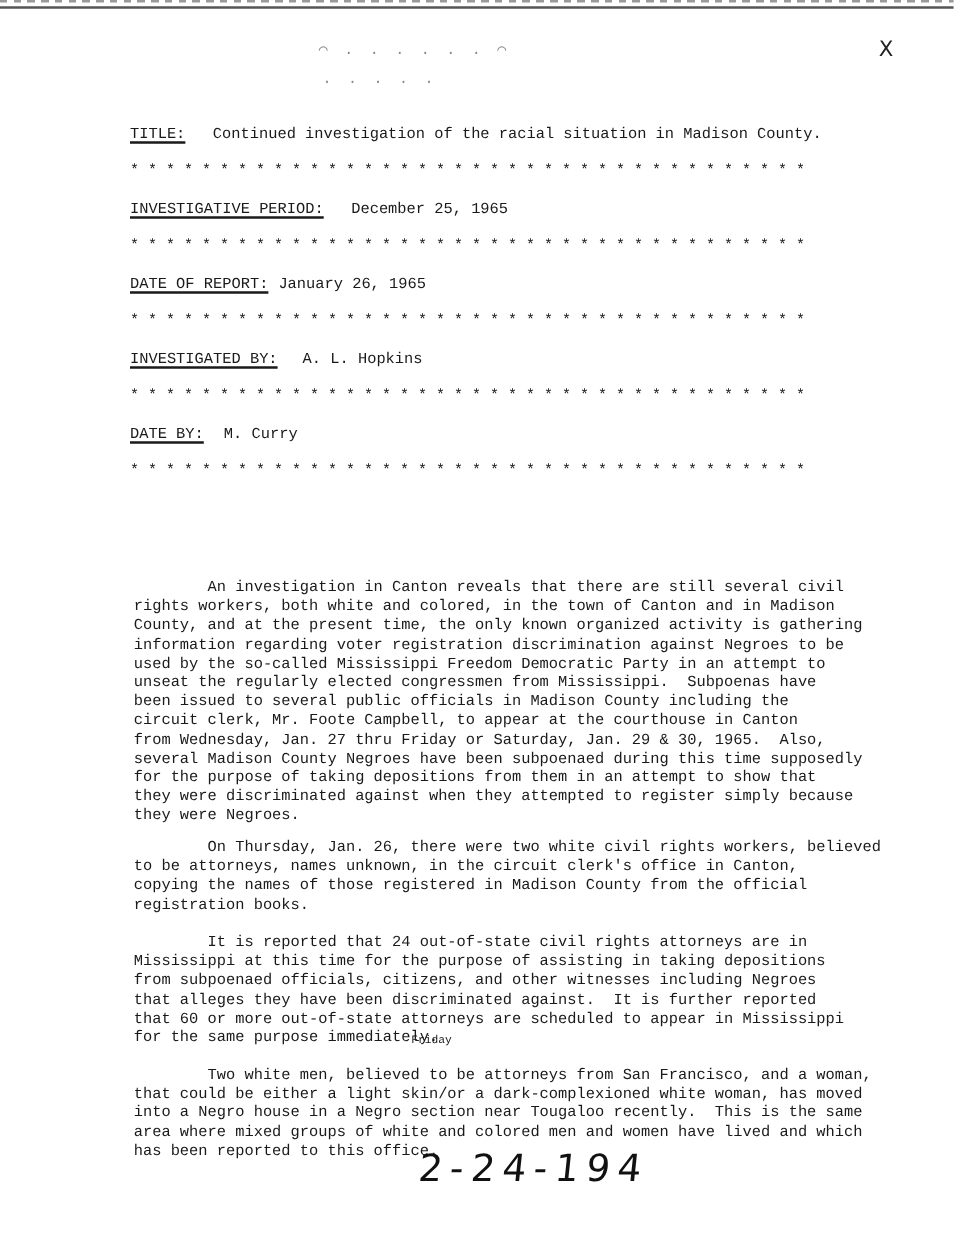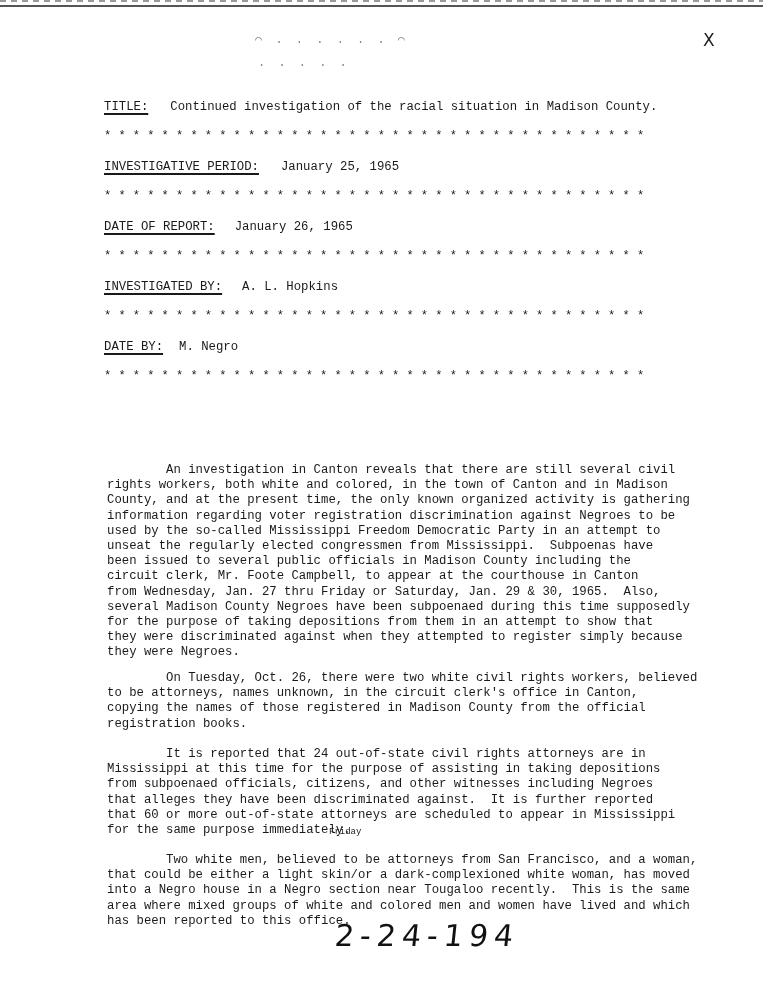--- a/index.html
+++ b/index.html
@@ -31,53 +31,53 @@
 <div class="smudge" style="left:255px;top:32px;">⌒  . . . . . .  ⌒</div>
 <div class="smudge" style="left:258px;top:56px;">. .  . . .</div>
 <div class="x-mark">X</div>
 
 <div class="field" style="top:100px;">
   <span class="lbl">TITLE:</span><span class="val" style="margin-left:22px;">Continued investigation of the racial situation in Madison County.</span>
 </div>
 <div class="stars" style="top:129px;">* * * * * * * * * * * * * * * * * * * * * * * * * * * * * * * * * * * * * *</div>
 
 <div class="field" style="top:160px;">
-  <span class="lbl">INVESTIGATIVE PERIOD:</span><span class="val" style="margin-left:22px;">January 25, 1965</span>
+  <span class="lbl">INVESTIGATIVE PERIOD:</span><span class="val" style="margin-left:22px;">December 25, 1965</span>
 </div>
 <div class="stars" style="top:189px;">* * * * * * * * * * * * * * * * * * * * * * * * * * * * * * * * * * * * * *</div>
 
 <div class="field" style="top:220px;">
-  <span class="lbl">DATE OF REPORT:</span><span class="val" style="margin-left:20px;">January 26, 1965</span>
+  <span class="lbl">DATE OF REPORT:</span><span class="val" style="margin-left:8px;">January 26, 1965</span>
 </div>
 <div class="stars" style="top:249px;">* * * * * * * * * * * * * * * * * * * * * * * * * * * * * * * * * * * * * *</div>
 
 <div class="field" style="top:280px;">
   <span class="lbl">INVESTIGATED BY:</span><span class="val" style="margin-left:20px;">A. L. Hopkins</span>
 </div>
 <div class="stars" style="top:309px;">* * * * * * * * * * * * * * * * * * * * * * * * * * * * * * * * * * * * * *</div>
 
 <div class="field" style="top:340px;">
-  <span class="lbl">DATE BY:</span><span class="val" style="margin-left:16px;">M. Negro</span>
+  <span class="lbl">DATE BY:</span><span class="val" style="margin-left:16px;">M. Curry</span>
 </div>
 <div class="stars" style="top:369px;">* * * * * * * * * * * * * * * * * * * * * * * * * * * * * * * * * * * * * *</div>
 
 <div class="para" style="top:428px;">        An investigation in Canton reveals that there are still several civil
 rights workers, both white and colored, in the town of Canton and in Madison
 County, and at the present time, the only known organized activity is gathering
 information regarding voter registration discrimination against Negroes to be
 used by the so-called Mississippi Freedom Democratic Party in an attempt to
 unseat the regularly elected congressmen from Mississippi.  Subpoenas have
 been issued to several public officials in Madison County including the
 circuit clerk, Mr. Foote Campbell, to appear at the courthouse in Canton
 from Wednesday, Jan. 27 thru Friday or Saturday, Jan. 29 &amp; 30, 1965.  Also,
 several Madison County Negroes have been subpoenaed during this time supposedly
 for the purpose of taking depositions from them in an attempt to show that
 they were discriminated against when they attempted to register simply because
 they were Negroes.</div>
-<div class="para" style="top:636px;">        On Tuesday, Oct. 26, there were two white civil rights workers, believed
+<div class="para" style="top:636px;">        On Thursday, Jan. 26, there were two white civil rights workers, believed
 to be attorneys, names unknown, in the circuit clerk's office in Canton,
 copying the names of those registered in Madison County from the official
 registration books.</div>
 <div class="para" style="top:712px;">        It is reported that 24 out-of-state civil rights attorneys are in
 Mississippi at this time for the purpose of assisting in taking depositions
 from subpoenaed officials, citizens, and other witnesses including Negroes
 that alleges they have been discriminated against.  It is further reported
 that 60 or more out-of-state attorneys are scheduled to appear in Mississippi
 for the same purpose immediately.</div>
 <div class="para" style="top:818px;">        Two white men, believed to be attorneys from San Francisco, and a woman,

